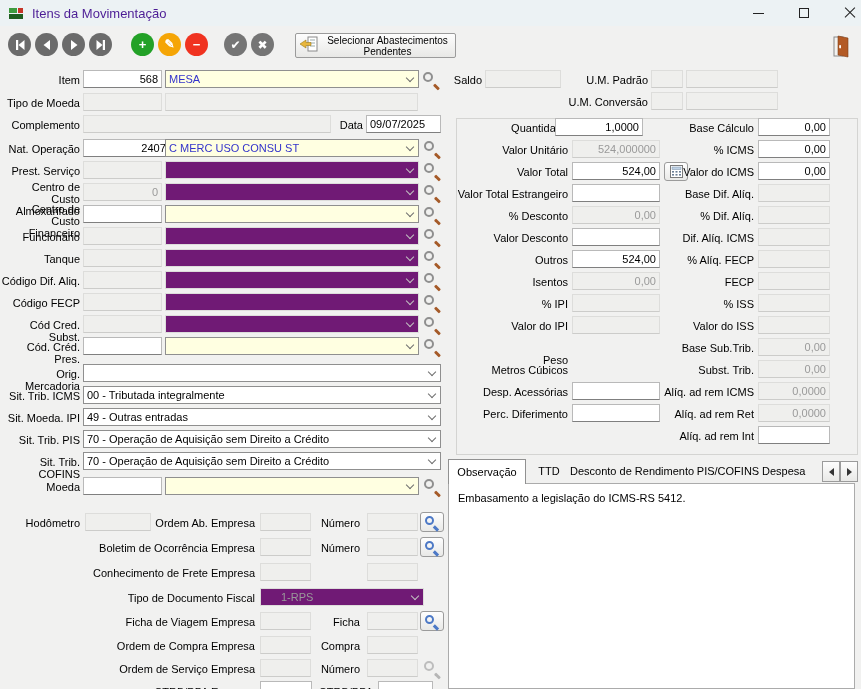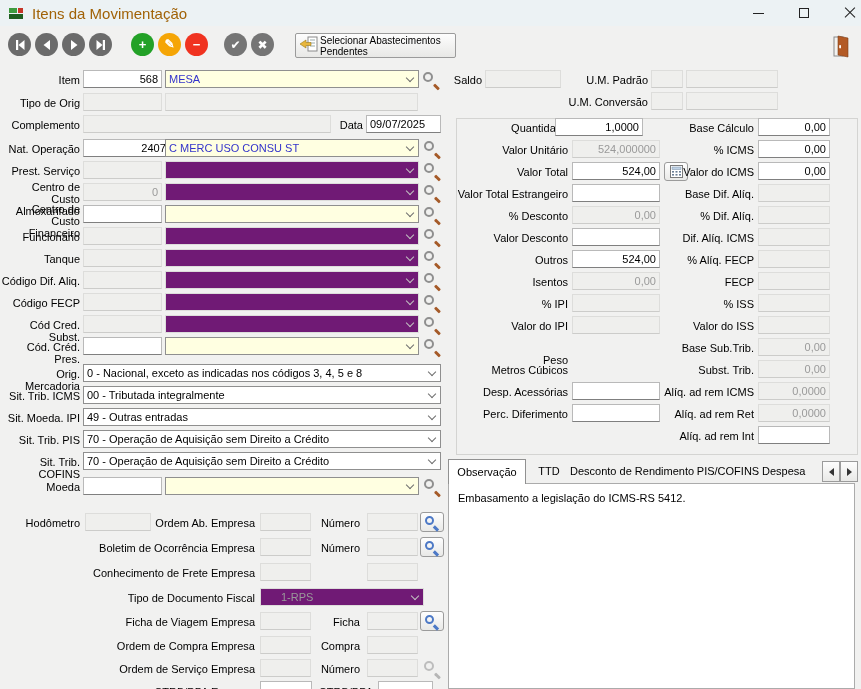--- a/index.html
+++ b/index.html
@@ -1,36 +1,36 @@
 <!DOCTYPE html>
 <html><head>
 <meta charset="utf-8">
 <style>
   * { margin:0; padding:0; box-sizing:border-box; }
   html,body { width:861px; height:689px; overflow:hidden; }
   body { font-family:"Liberation Sans", sans-serif; background:#F1F1F0; position:relative; }
 
   .titlebar { position:absolute; left:0; top:0; width:861px; height:26px; background:#ECF2F4; display:flex; align-items:center; }
-  .titlebar .title { font-size:15px; color:#a16207; margin-left:8px; }
+  .titlebar .title { font-size:13px; color:#4c1d95; margin-left:8px; }
   .appicon { width:16px; height:16px; margin-left:8px; display:inline-block; }
   .wc { position:absolute; top:0; width:46px; height:26px; display:flex; align-items:center; justify-content:center; }
   .g-min { width:11px; height:1px; background:#222; display:block; }
   .g-max { width:10px; height:10px; border:1px solid #222; display:block; }
   .g-close { position:relative; width:12px; height:12px; display:block; }
   .g-close::before,.g-close::after { content:""; position:absolute; left:-1px; top:5px; width:14px; height:1.2px; background:#222; }
   .g-close::before { transform:rotate(45deg); } .g-close::after { transform:rotate(-45deg); }
 
   .circ { position:absolute; top:33px; width:23px; height:23px; border-radius:50%; display:flex; align-items:center; justify-content:center; color:#fff; }
   .circ svg { display:block; }
   .circ.nav { background:#6B6B6B; }
   .circ.okx { background:#757575; font-size:12px; }
   .glyph { font-size:13px; line-height:13px; font-weight:bold; }
 
   .selbtn { position:absolute; left:295px; top:33px; width:161px; height:25px; background:linear-gradient(#FDFDFD,#E8E8E6); border:1px solid #9B9B9B; border-radius:2px; display:flex; align-items:center; }
-  .selbtn .txt { font-size:10px; line-height:11px; text-align:left; flex:1; white-space:pre-line; color:#000; }
+  .selbtn .txt { font-size:10px; line-height:11px; text-align:center; flex:1; white-space:pre-line; color:#000; }
   .selbtn .ic { margin:0 2px 0 4px; }
 
   .door { position:absolute; left:831px; top:35px; width:20px; height:23px; }
 
   .lbl { position:absolute; font-size:11px; line-height:12px; color:#000; text-align:right; }
   .fld { position:absolute; height:18px; background:#fff; border:1px solid #B9B9B9; border-bottom-color:#7F7F7F; font-size:11px; line-height:16px; padding:0 3px; color:#000; white-space:nowrap; overflow:hidden; }
   .fld.num { text-align:right; }
   .fld.dis { background:#EFEFED; border-color:#DDDDDB; border-bottom-color:#CCCCCA; color:#9A9A9A; }
   .combo { position:absolute; height:18px; background:#fff; border:1px solid #8F8F8F; font-size:11px; line-height:16px; padding:0 16px 0 3px; white-space:nowrap; overflow:hidden; }
   .combo.yel { background:#FFFFE1; }
@@ -152,21 +152,21 @@
 
 <span class="lbl" style="left:438px; top:74px; width:44px;">Saldo</span>
 <div class="fld dis" style="left:485px; top:70px; width:76px;"></div>
 <span class="lbl" style="left:558px; top:74px; width:90px;">U.M. Padrão</span>
 <div class="fld dis" style="left:651px; top:70px; width:32px;"></div>
 <div class="fld dis" style="left:686px; top:70px; width:92px;"></div>
 <span class="lbl" style="left:543px; top:96px; width:105px;">U.M. Conversão</span>
 <div class="fld dis" style="left:651px; top:92px; width:32px;"></div>
 <div class="fld dis" style="left:686px; top:92px; width:92px;"></div>
 
-<span class="lbl" style="left:0; top:97px; width:80px;">Tipo de Orig</span>
+<span class="lbl" style="left:0; top:97px; width:80px;">Tipo de Moeda</span>
 <div class="fld dis" style="left:83px; top:93px; width:79px;"></div>
 <div class="fld dis" style="left:165px; top:93px; width:253px;"></div>
 
 <span class="lbl" style="left:0; top:119px; width:80px;">Complemento</span>
 <div class="fld dis" style="left:83px; top:115px; width:248px;"></div>
 <span class="lbl" style="left:330px; top:119px; width:33px;">Data</span>
 <div class="fld" style="left:366px; top:115px; width:75px;">09/07/2025</div>
 
 <span class="lbl" style="left:0; top:143px; width:80px;">Nat. Operação</span>
 <div class="fld num" style="left:83px; top:139px; width:99px;">240700</div>
@@ -242,21 +242,21 @@
 
 <span class="lbl" style="left:0; top:341px; width:80px;">Cód. Créd. Pres.</span>
 <div class="fld" style="left:83px; top:337px; width:79px;"></div>
 <div class="combo yel" style="left:165px; top:337px; width:254px;"><span class="blue"></span><span class="chev"></span></div>
 <span class="mag" style="left:423px; top:338px;">
     <i class="lens"></i>
     <b class="hdl"></b>
   </span>
 
 <span class="lbl" style="left:0; top:368px; width:80px;">Orig. Mercadoria</span>
-<div class="combo" style="left:83px; top:364px; width:358px;"><span>0 - Nacional, exceto as indicadas nos códigos 3, 4, 5 e 8</span><span class="chev"></span></div>
+<div class="combo" style="left:83px; top:364px; width:358px;"><span class="chev"></span></div>
 <span class="lbl" style="left:0; top:390px; width:80px;">Sit. Trib. ICMS</span>
 <div class="combo" style="left:83px; top:386px; width:358px;"><span>00 - Tributada integralmente</span><span class="chev"></span></div>
 <span class="lbl" style="left:0; top:412px; width:80px;">Sit. Moeda. IPI</span>
 <div class="combo" style="left:83px; top:408px; width:358px;"><span>49 - Outras entradas</span><span class="chev"></span></div>
 <span class="lbl" style="left:0; top:434px; width:80px;">Sit. Trib. PIS</span>
 <div class="combo" style="left:83px; top:430px; width:358px;"><span>70 - Operação de Aquisição sem Direito a Crédito</span><span class="chev"></span></div>
 <span class="lbl" style="left:0; top:456px; width:80px;">Sit. Trib. COFINS</span>
 <div class="combo" style="left:83px; top:452px; width:358px;"><span>70 - Operação de Aquisição sem Direito a Crédito</span><span class="chev"></span></div>
 
 <span class="lbl" style="left:0; top:481px; width:80px;">Moeda</span>

